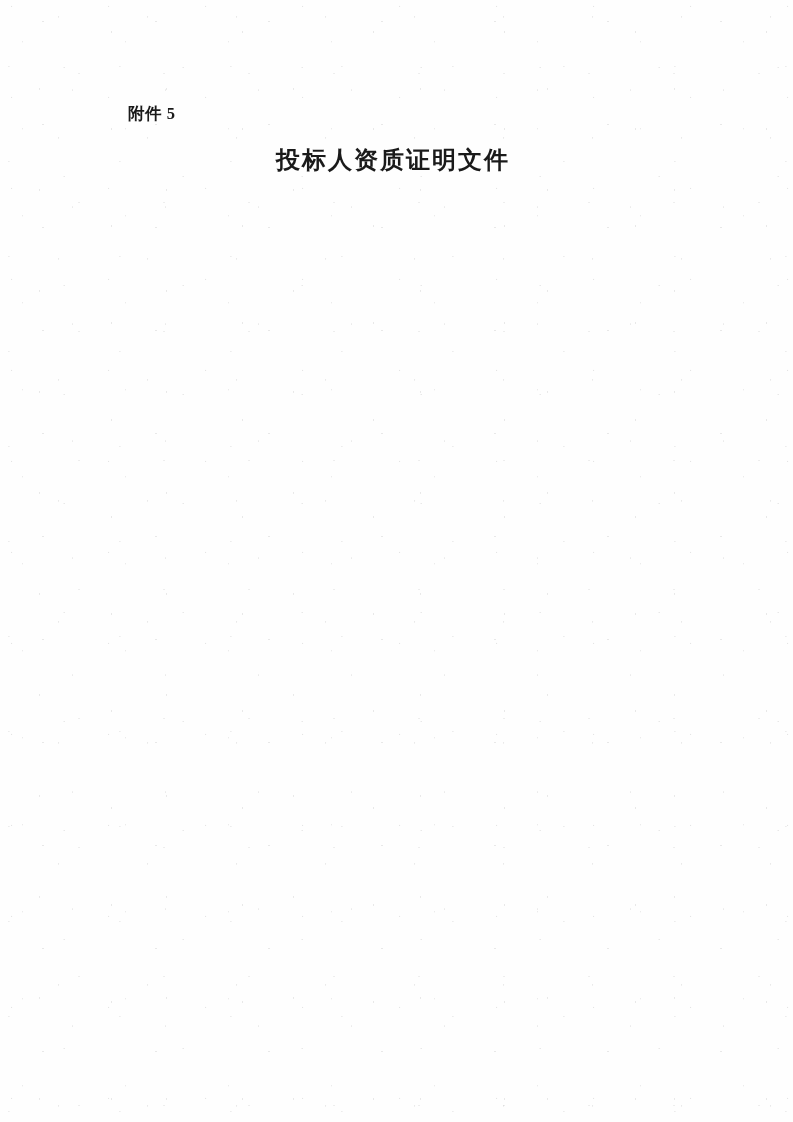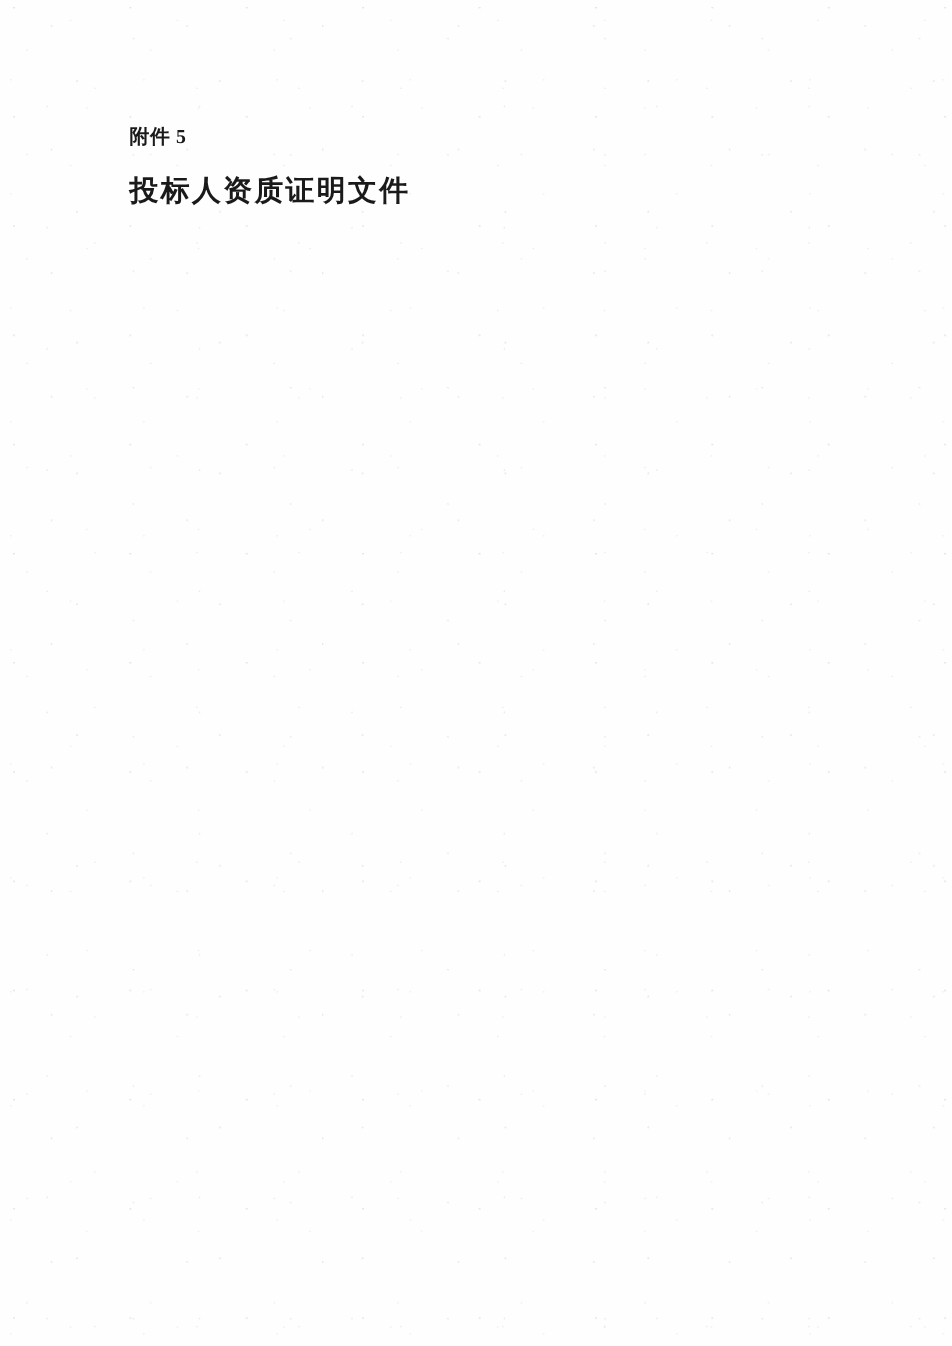--- a/index.html
+++ b/index.html
@@ -50,24 +50,26 @@
     width: 570px;
   }
 
   .attachment-label {
     margin-top: 104px;
     font-size: 16.5px;
     font-weight: bold;
     letter-spacing: 0.5px;
     line-height: 1.2;
     font-family: "Liberation Serif", "DejaVu Serif", serif;
+    margin-left: 20px;
   }
 
   .doc-title {
     margin-top: 21px;
+    text-align: center;
     font-size: 24px;
     font-weight: bold;
     letter-spacing: 2px;
     line-height: 1.25;
     font-family: "Liberation Serif", "DejaVu Serif", serif;
   }
 
   .scope-note {
     margin-top: 45px;
     font-size: 15.2px;

